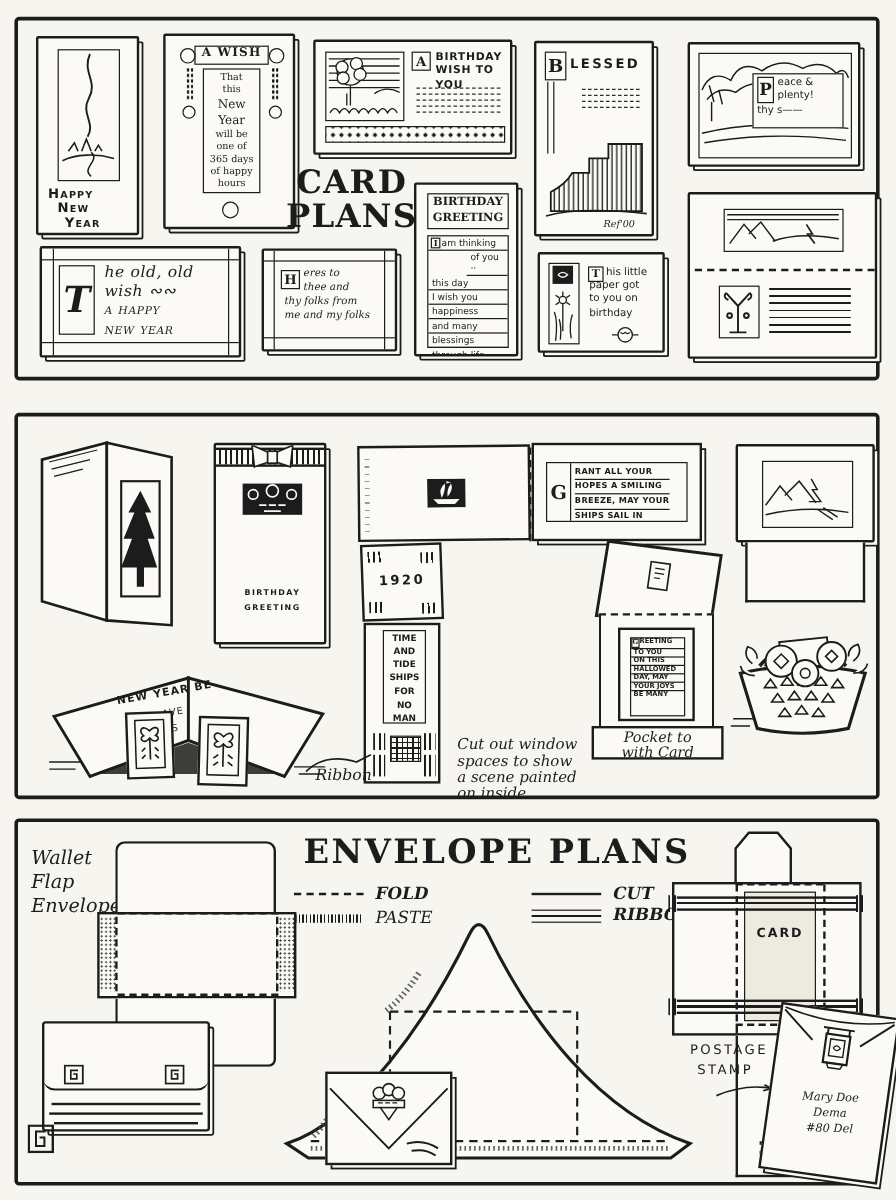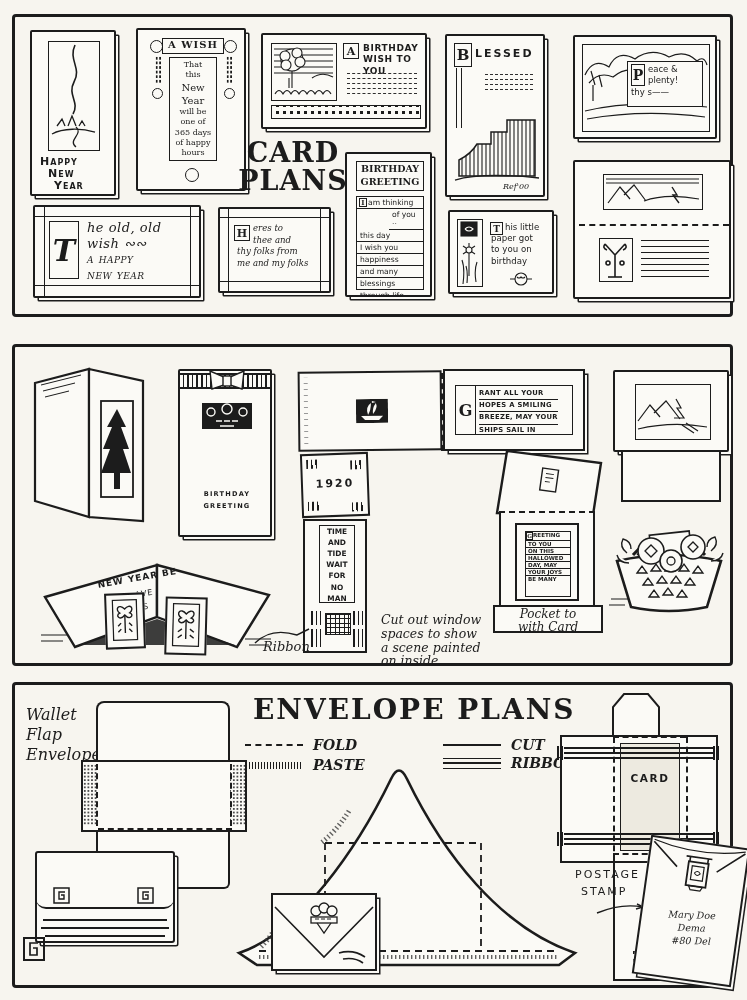--- a/index.html
+++ b/index.html
@@ -330,21 +330,21 @@
       <div class="abs hatchv" style="left:48px;top:6px;width:12px;height:9px;"></div>
       <div class="abs hatchv" style="left:4px;top:46px;width:12px;height:9px;"></div>
       <div class="abs hatchv" style="left:48px;top:48px;width:12px;height:9px;"></div>
       <div class="abs hand" style="left:0;top:22px;width:64px;text-align:center;font-size:11px;font-weight:700;letter-spacing:2px;">1920</div>
     </div>
     <div class="abs" style="left:2px;top:66px;width:64px;height:134px;background:var(--card);border:2.2px solid var(--ink);">
       <div class="abs fr" style="left:14px;top:4px;width:36px;height:78px;text-align:center;font-size:7.4px;font-weight:700;line-height:1.5;font-family:'DejaVu Sans',sans-serif;">
         <div>TIME</div>
         <div>AND</div>
         <div>TIDE</div>
-        <div>WAIT</div>
+        <div>SHIPS</div>
         <div>FOR</div>
         <div>NO</div>
         <div>MAN</div>
       </div>
       <div class="abs hatchv" style="left:6px;top:90px;width:10px;height:14px;"></div>
       <div class="abs hatchv" style="left:48px;top:90px;width:10px;height:14px;"></div>
       <div class="abs" style="left:20px;top:92px;width:26px;height:22px;border:1.4px solid var(--ink);background:repeating-linear-gradient(180deg,#1c1c1c 0 1px,transparent 1px 4.4px),repeating-linear-gradient(90deg,#1c1c1c 0 1px,transparent 1px 4.4px);"></div>
       <div class="abs hatchv" style="left:6px;top:108px;width:10px;height:18px;"></div>
       <div class="abs hatchv" style="left:48px;top:108px;width:10px;height:18px;"></div>
     </div>
@@ -452,21 +452,21 @@
 
 <section class="panel" style="left:12px;top:682px;width:721px;height:306px;">
 
   <div class="abs titleS" style="left:238px;top:8px;font-size:28px;letter-spacing:2px;">ENVELOPE PLANS</div>
   <div class="abs" style="left:230px;top:52px;display:flex;align-items:center;gap:10px;">
     <div class="dash-h" style="width:58px;"></div>
     <span class="script" style="font-size:14px;font-weight:700;">FOLD</span>
   </div>
   <div class="abs" style="left:222px;top:72px;display:flex;align-items:center;gap:10px;">
     <div style="width:66px;height:7px;background:repeating-linear-gradient(90deg,#1c1c1c 0 1.2px,transparent 1.2px 3px);"></div>
-    <span class="script" style="font-size:14px;font-weight:700;">PASTE</span>
+    <span class="script" style="font-size:14px;font-weight:400;">PASTE</span>
   </div>
   <div class="abs" style="left:428px;top:52px;display:flex;align-items:center;gap:10px;">
     <div class="line-h" style="width:58px;"></div>
     <span class="script" style="font-size:14px;font-weight:700;">CUT</span>
   </div>
   <div class="abs" style="left:428px;top:70px;display:flex;align-items:center;gap:10px;">
     <div style="width:58px;height:11px;border-top:1.6px solid var(--ink);border-bottom:1.6px solid var(--ink);background:linear-gradient(180deg,transparent 3.4px,#1c1c1c 3.4px 5px,transparent 5px);"></div>
     <span class="script" style="font-size:14px;font-weight:700;">RIBBON</span>
   </div>
 

